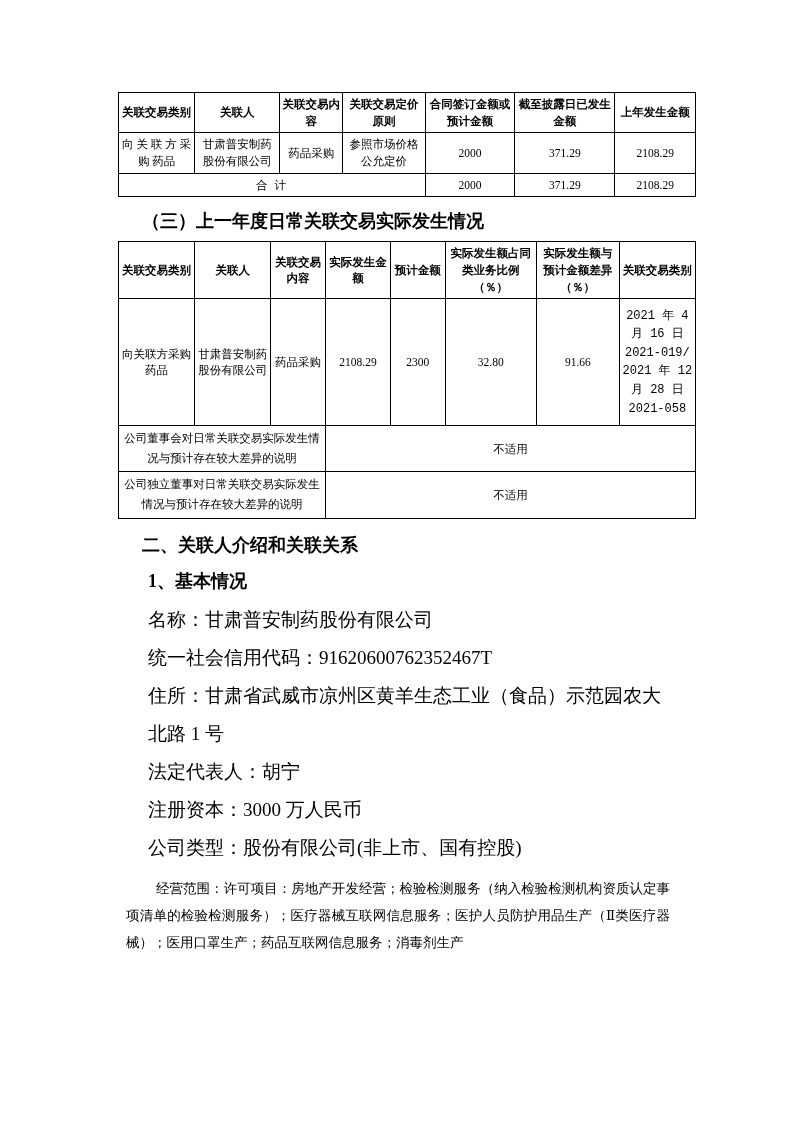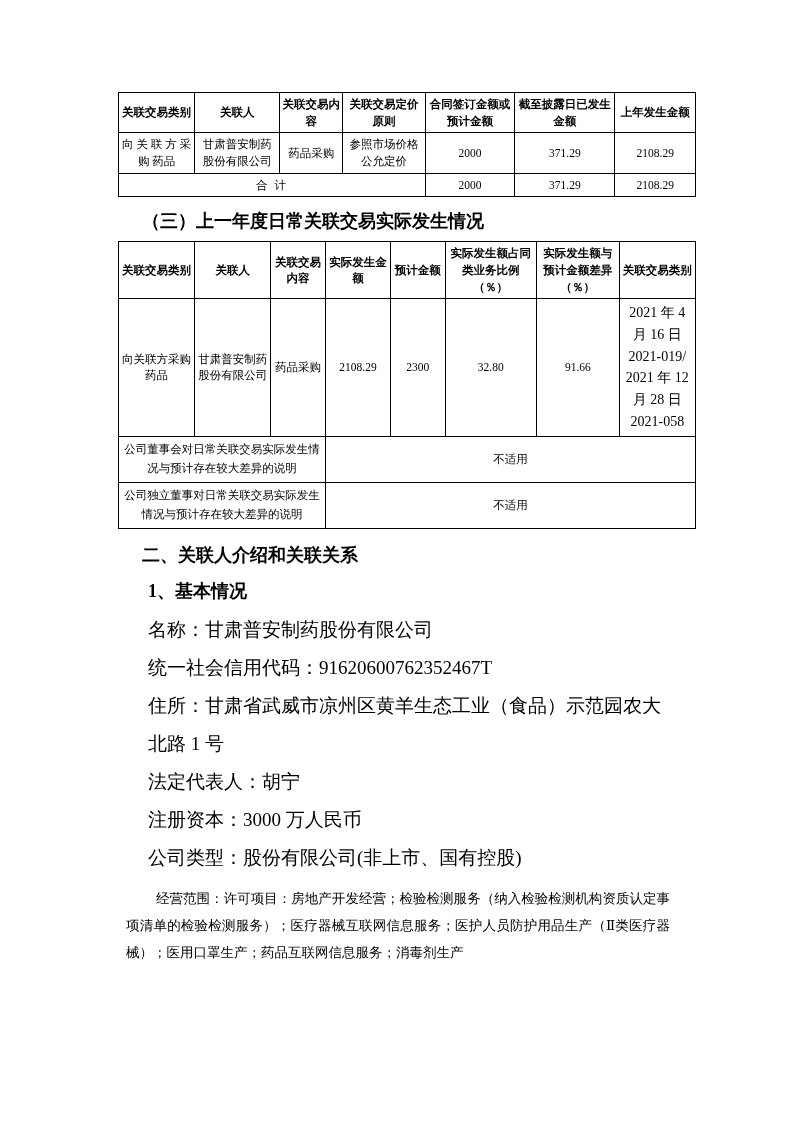--- a/index.html
+++ b/index.html
@@ -96,21 +96,22 @@
     text-align: center;
     padding: 6px 8px;
     line-height: 1.7;
   }
   .tbl2-note-val {
     text-align: left;
     padding: 6px 8px;
   }
   .date-cell {
     line-height: 1.55;
-    font-size: 14px;
+    font-size: 12px;
+    font-family: Liberation Mono, monospace;
   }
 </style>
 </head>
 <body>
 
 <div class="page">
   <div class="content">
 
     <table class="doc-table">
       <colgroup>

